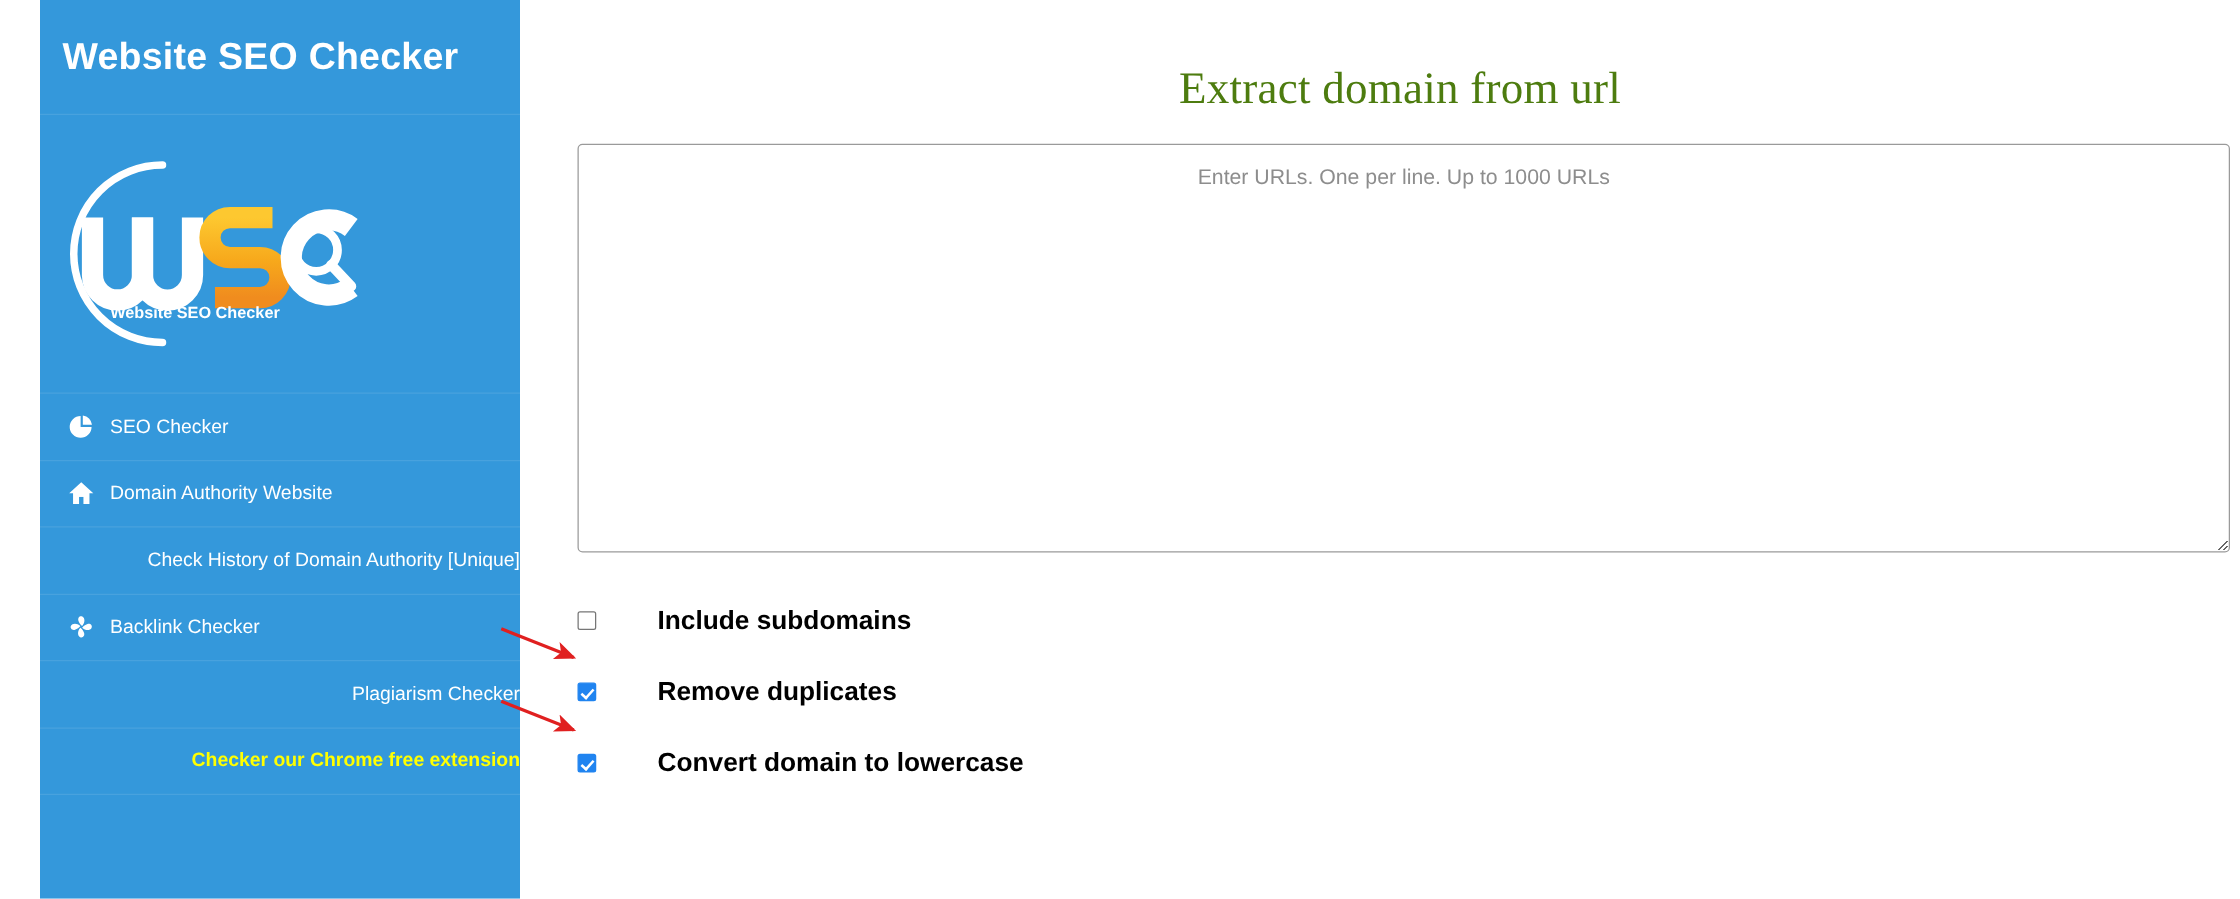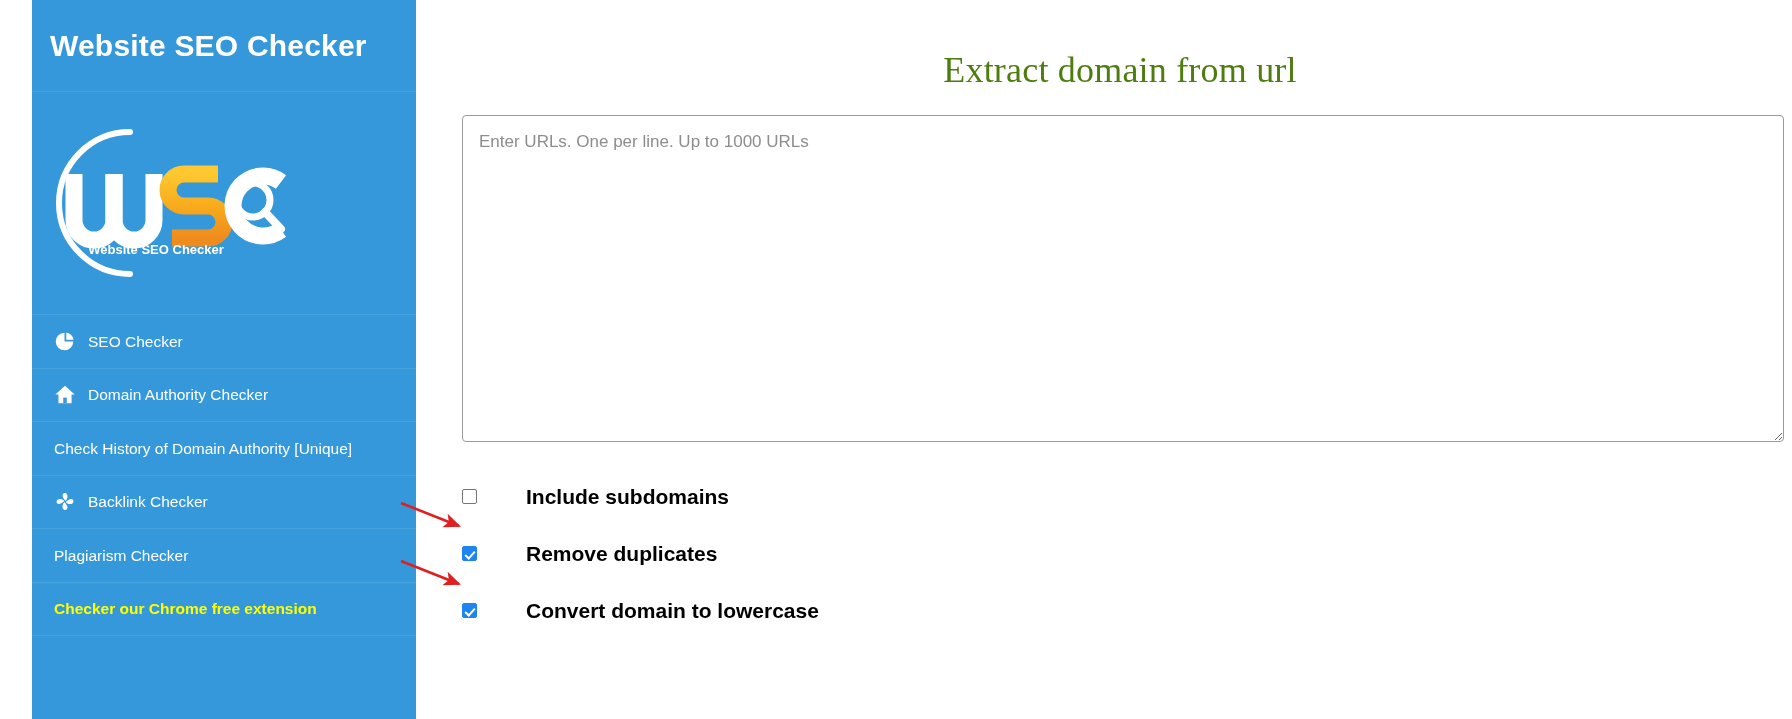--- a/index.html
+++ b/index.html
@@ -79,21 +79,21 @@
   }
   .nav-icon {
     width: 26px;
     height: 22px;
     margin-right: 8px;
     flex: 0 0 26px;
     display: inline-flex;
     align-items: center;
     justify-content: flex-start;
   }
-  .nav-item.no-icon { padding-left: 22px; }
+  .nav-item.no-icon { padding-left: 22px; justify-content: flex-end; }
   .nav-label { line-height: 1; }
   .nav-item.highlight .nav-label {
     color: #ffff00;
     font-weight: bold;
   }
 
   
   .main {
     flex: 1 1 auto;
     height: 719px;
@@ -124,20 +124,21 @@
     border: 1px solid #9a9a9a;
     border-radius: 4px;
     background: #ffffff;
     padding: 14px 16px;
     font-family: "Liberation Sans", sans-serif;
     font-size: 17px;
     color: #333333;
     resize: both;
     outline: none;
     line-height: 1.45;
+    text-align: center;
   }
   .url-textarea::placeholder { color: #8d8d8d; }
 
   .options {
     margin: 26px 0 0 46px;
   }
   .option-row {
     display: flex;
     align-items: center;
     height: 57px;
@@ -239,21 +240,21 @@
         <span class="nav-label">SEO Checker</span>
       </div>
 
       <div class="nav-item">
         <span class="nav-icon">
           <svg width="22" height="21" viewBox="0 0 24 24">
             <path d="M12 2 L23 12 L19.5 12 L19.5 22 L4.5 22 L4.5 12 L1 12 Z" fill="#ffffff"></path>
             <rect x="10" y="15.5" width="4" height="6.5" fill="#3498db"></rect>
           </svg>
         </span>
-        <span class="nav-label">Domain Authority Checker</span>
+        <span class="nav-label">Domain Authority Website</span>
       </div>
 
       <div class="nav-item no-icon">
         <span class="nav-label">Check History of Domain Authority [Unique]</span>
       </div>
 
       <div class="nav-item">
         <span class="nav-icon">
           <svg width="22" height="21" viewBox="0 0 24 24">
             <g fill="#ffffff">

